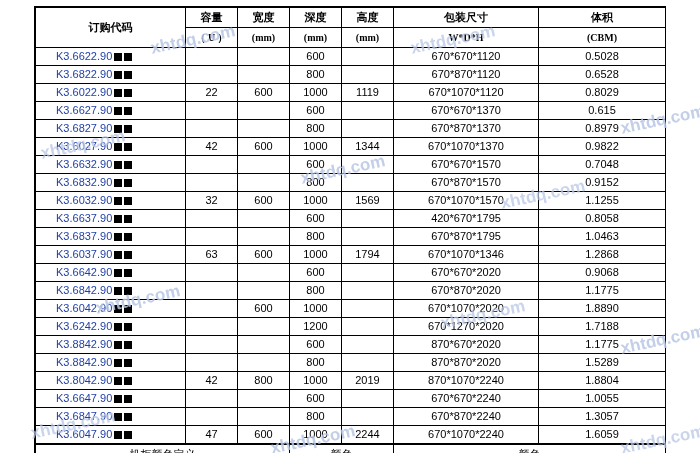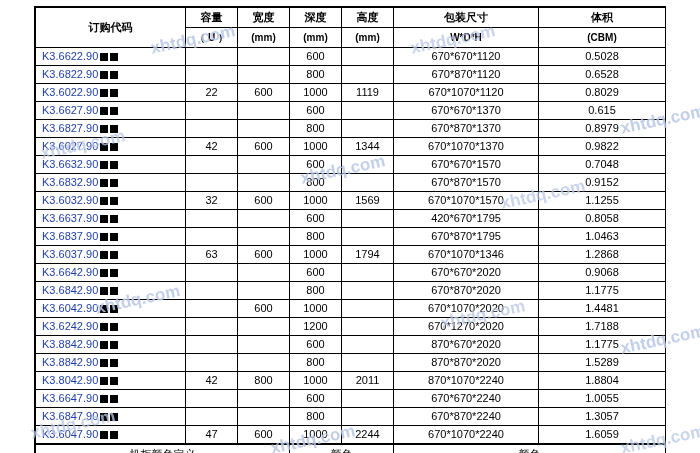--- a/index.html
+++ b/index.html
@@ -30,25 +30,26 @@
     padding:0;
     height:17px;
     line-height:15px;
     color:#000;
     font-weight:normal;
     background:transparent;
   }
   thead td{
     font-weight:bold;
     height:19px;
+    font-family:Liberation Serif, serif;
   }
   .hdr-sub{font-size:10px;}
   .code-cell{
     text-align:left;
-    padding-left:6px;
+    padding-left:20px;
     color:#1F3FA8;
     font-size:11px;
     letter-spacing:0px;
     white-space:nowrap;
   }
   .blk{
     display:inline-block;
     width:8px;height:8px;
     background:#000;
     margin-left:2px;
@@ -231,21 +232,21 @@
           <td>670*870*2020</td>
           <td>1.1775</td>
         </tr>
         <tr>
           <td class="code-cell">K3.6042.90<span class="blk"></span><span class="blk"></span></td>
           <td></td>
           <td>600</td>
           <td>1000</td>
           <td></td>
           <td>670*1070*2020</td>
-          <td>1.4481</td>
+          <td>1.8890</td>
         </tr>
         <tr>
           <td class="code-cell">K3.6242.90<span class="blk"></span><span class="blk"></span></td>
           <td></td>
           <td></td>
           <td>1200</td>
           <td></td>
           <td>670*1270*2020</td>
           <td>1.7188</td>
         </tr>
@@ -265,21 +266,21 @@
           <td>800</td>
           <td></td>
           <td>870*870*2020</td>
           <td>1.5289</td>
         </tr>
         <tr>
           <td class="code-cell">K3.8042.90<span class="blk"></span><span class="blk"></span></td>
           <td>42</td>
           <td>800</td>
           <td>1000</td>
-          <td>2011</td>
+          <td>2019</td>
           <td>870*1070*2240</td>
           <td>1.8804</td>
         </tr>
         <tr>
           <td class="code-cell">K3.6647.90<span class="blk"></span><span class="blk"></span></td>
           <td></td>
           <td></td>
           <td>600</td>
           <td></td>
           <td>670*670*2240</td>

